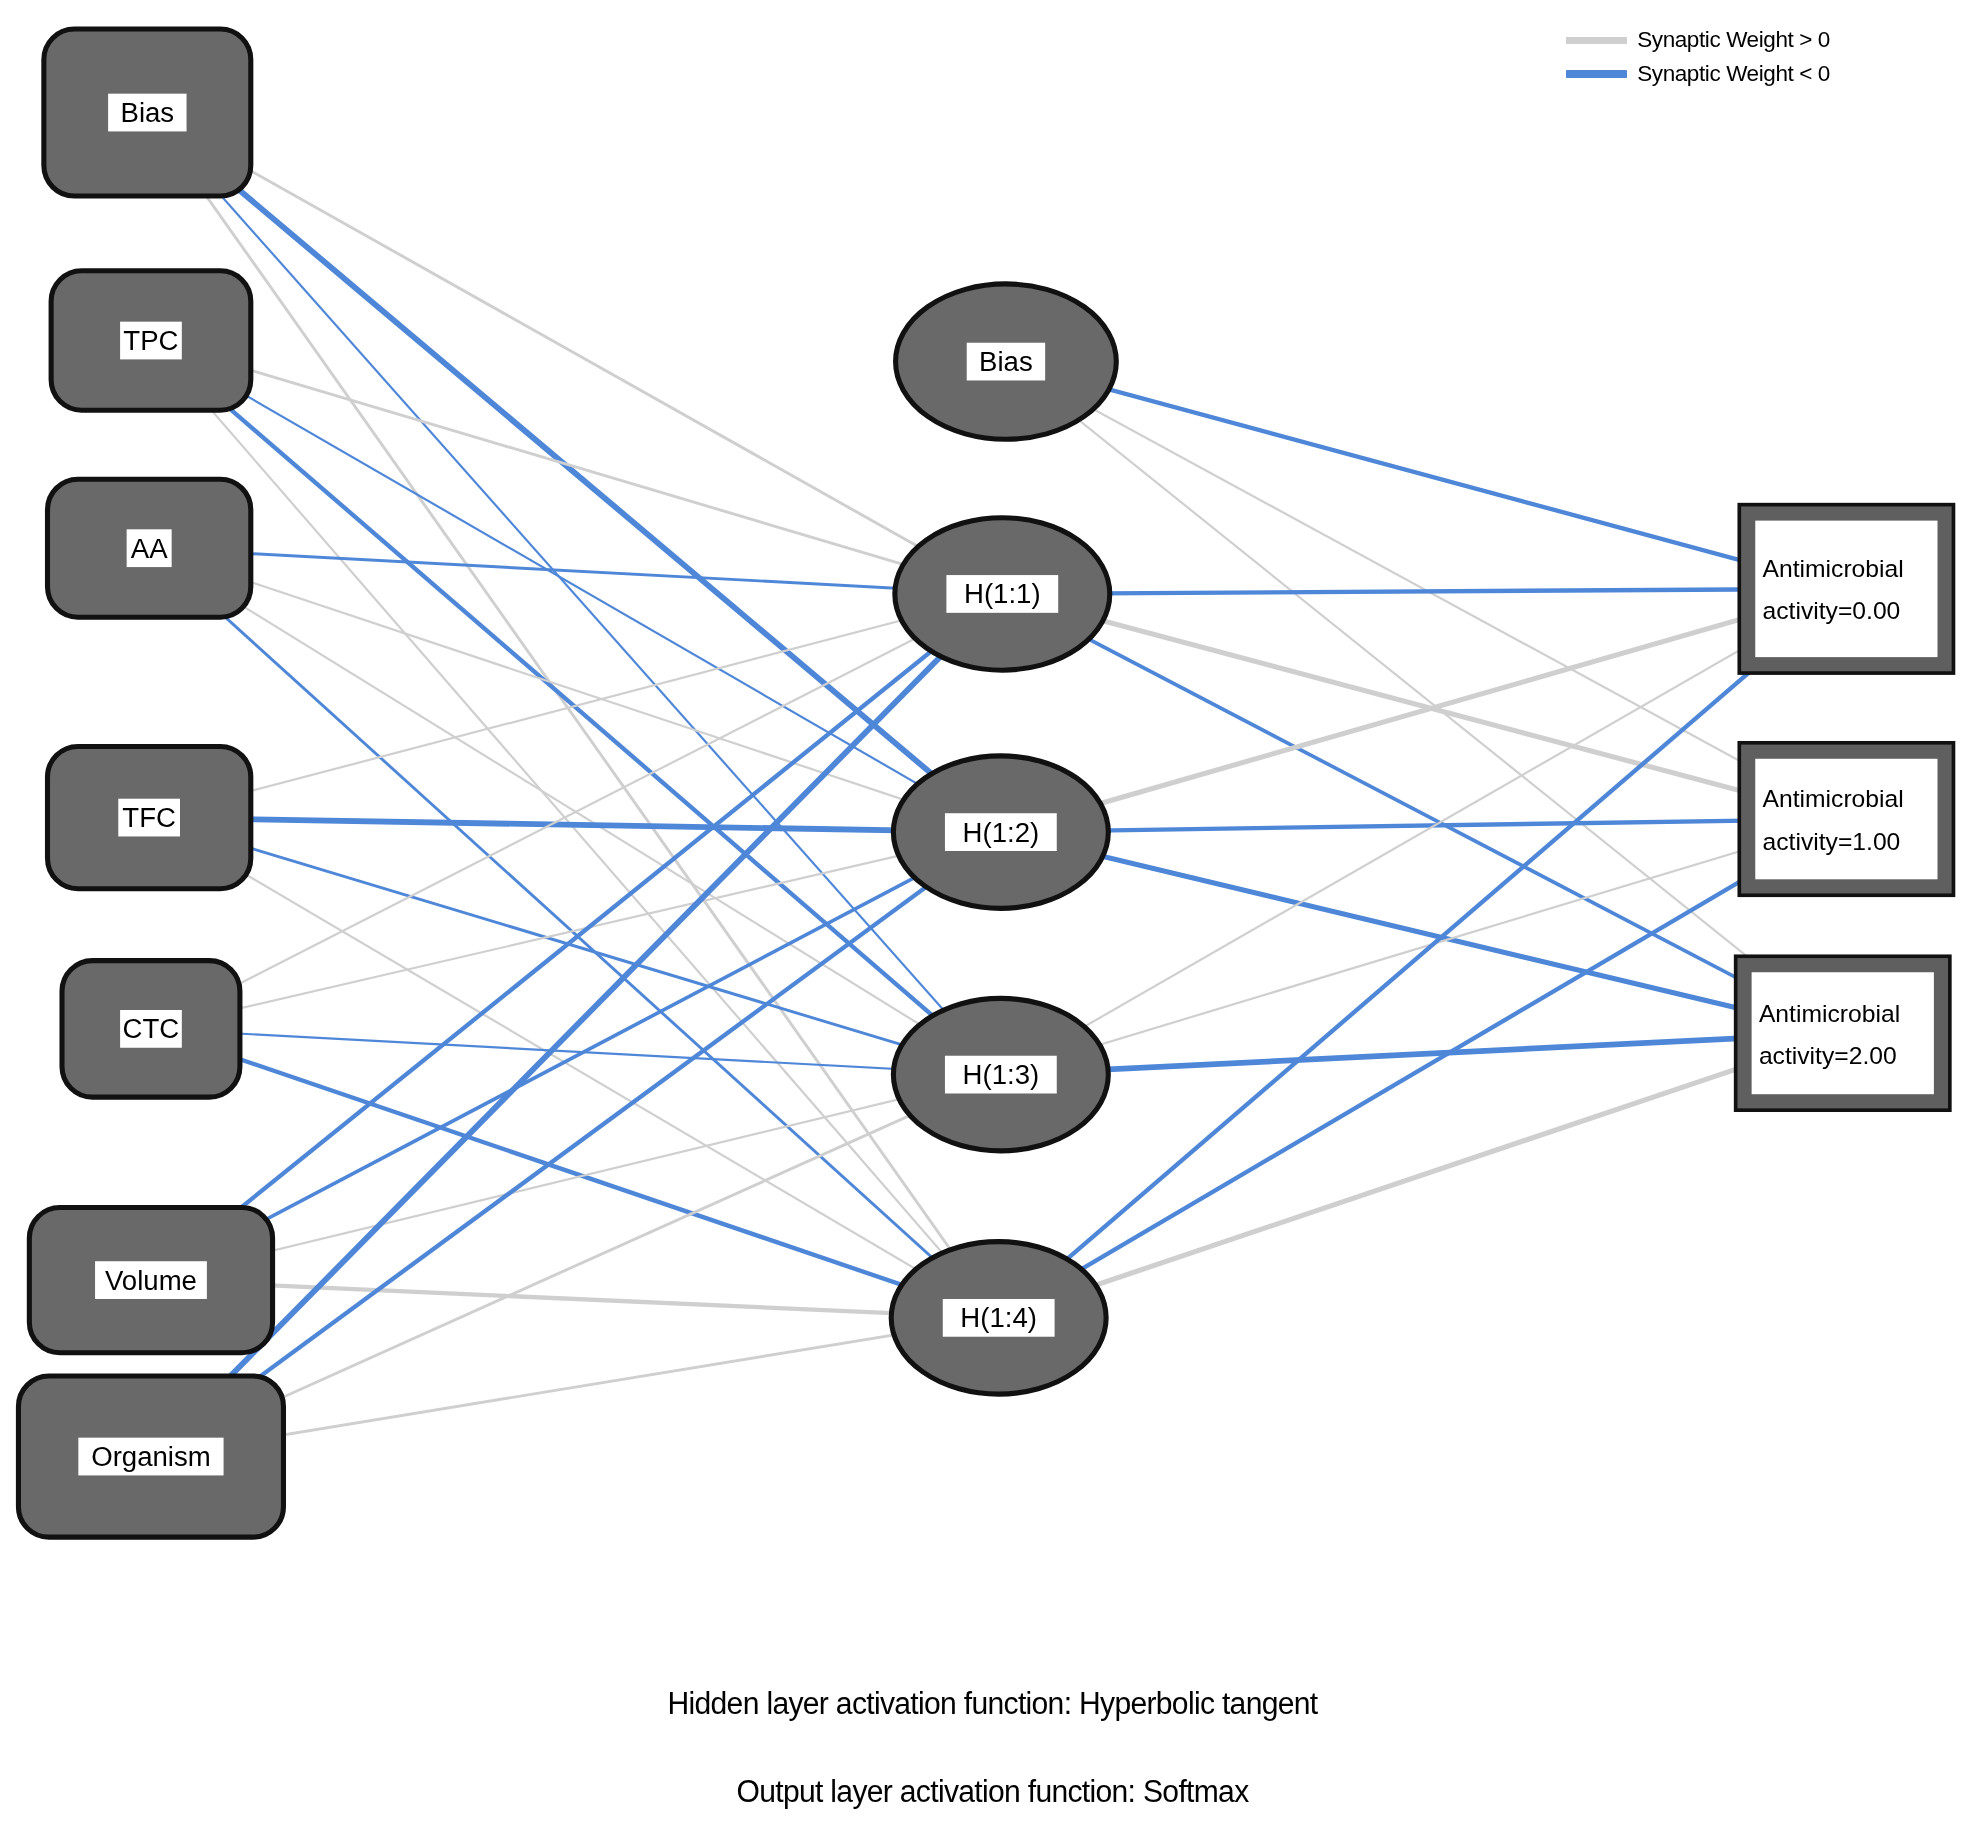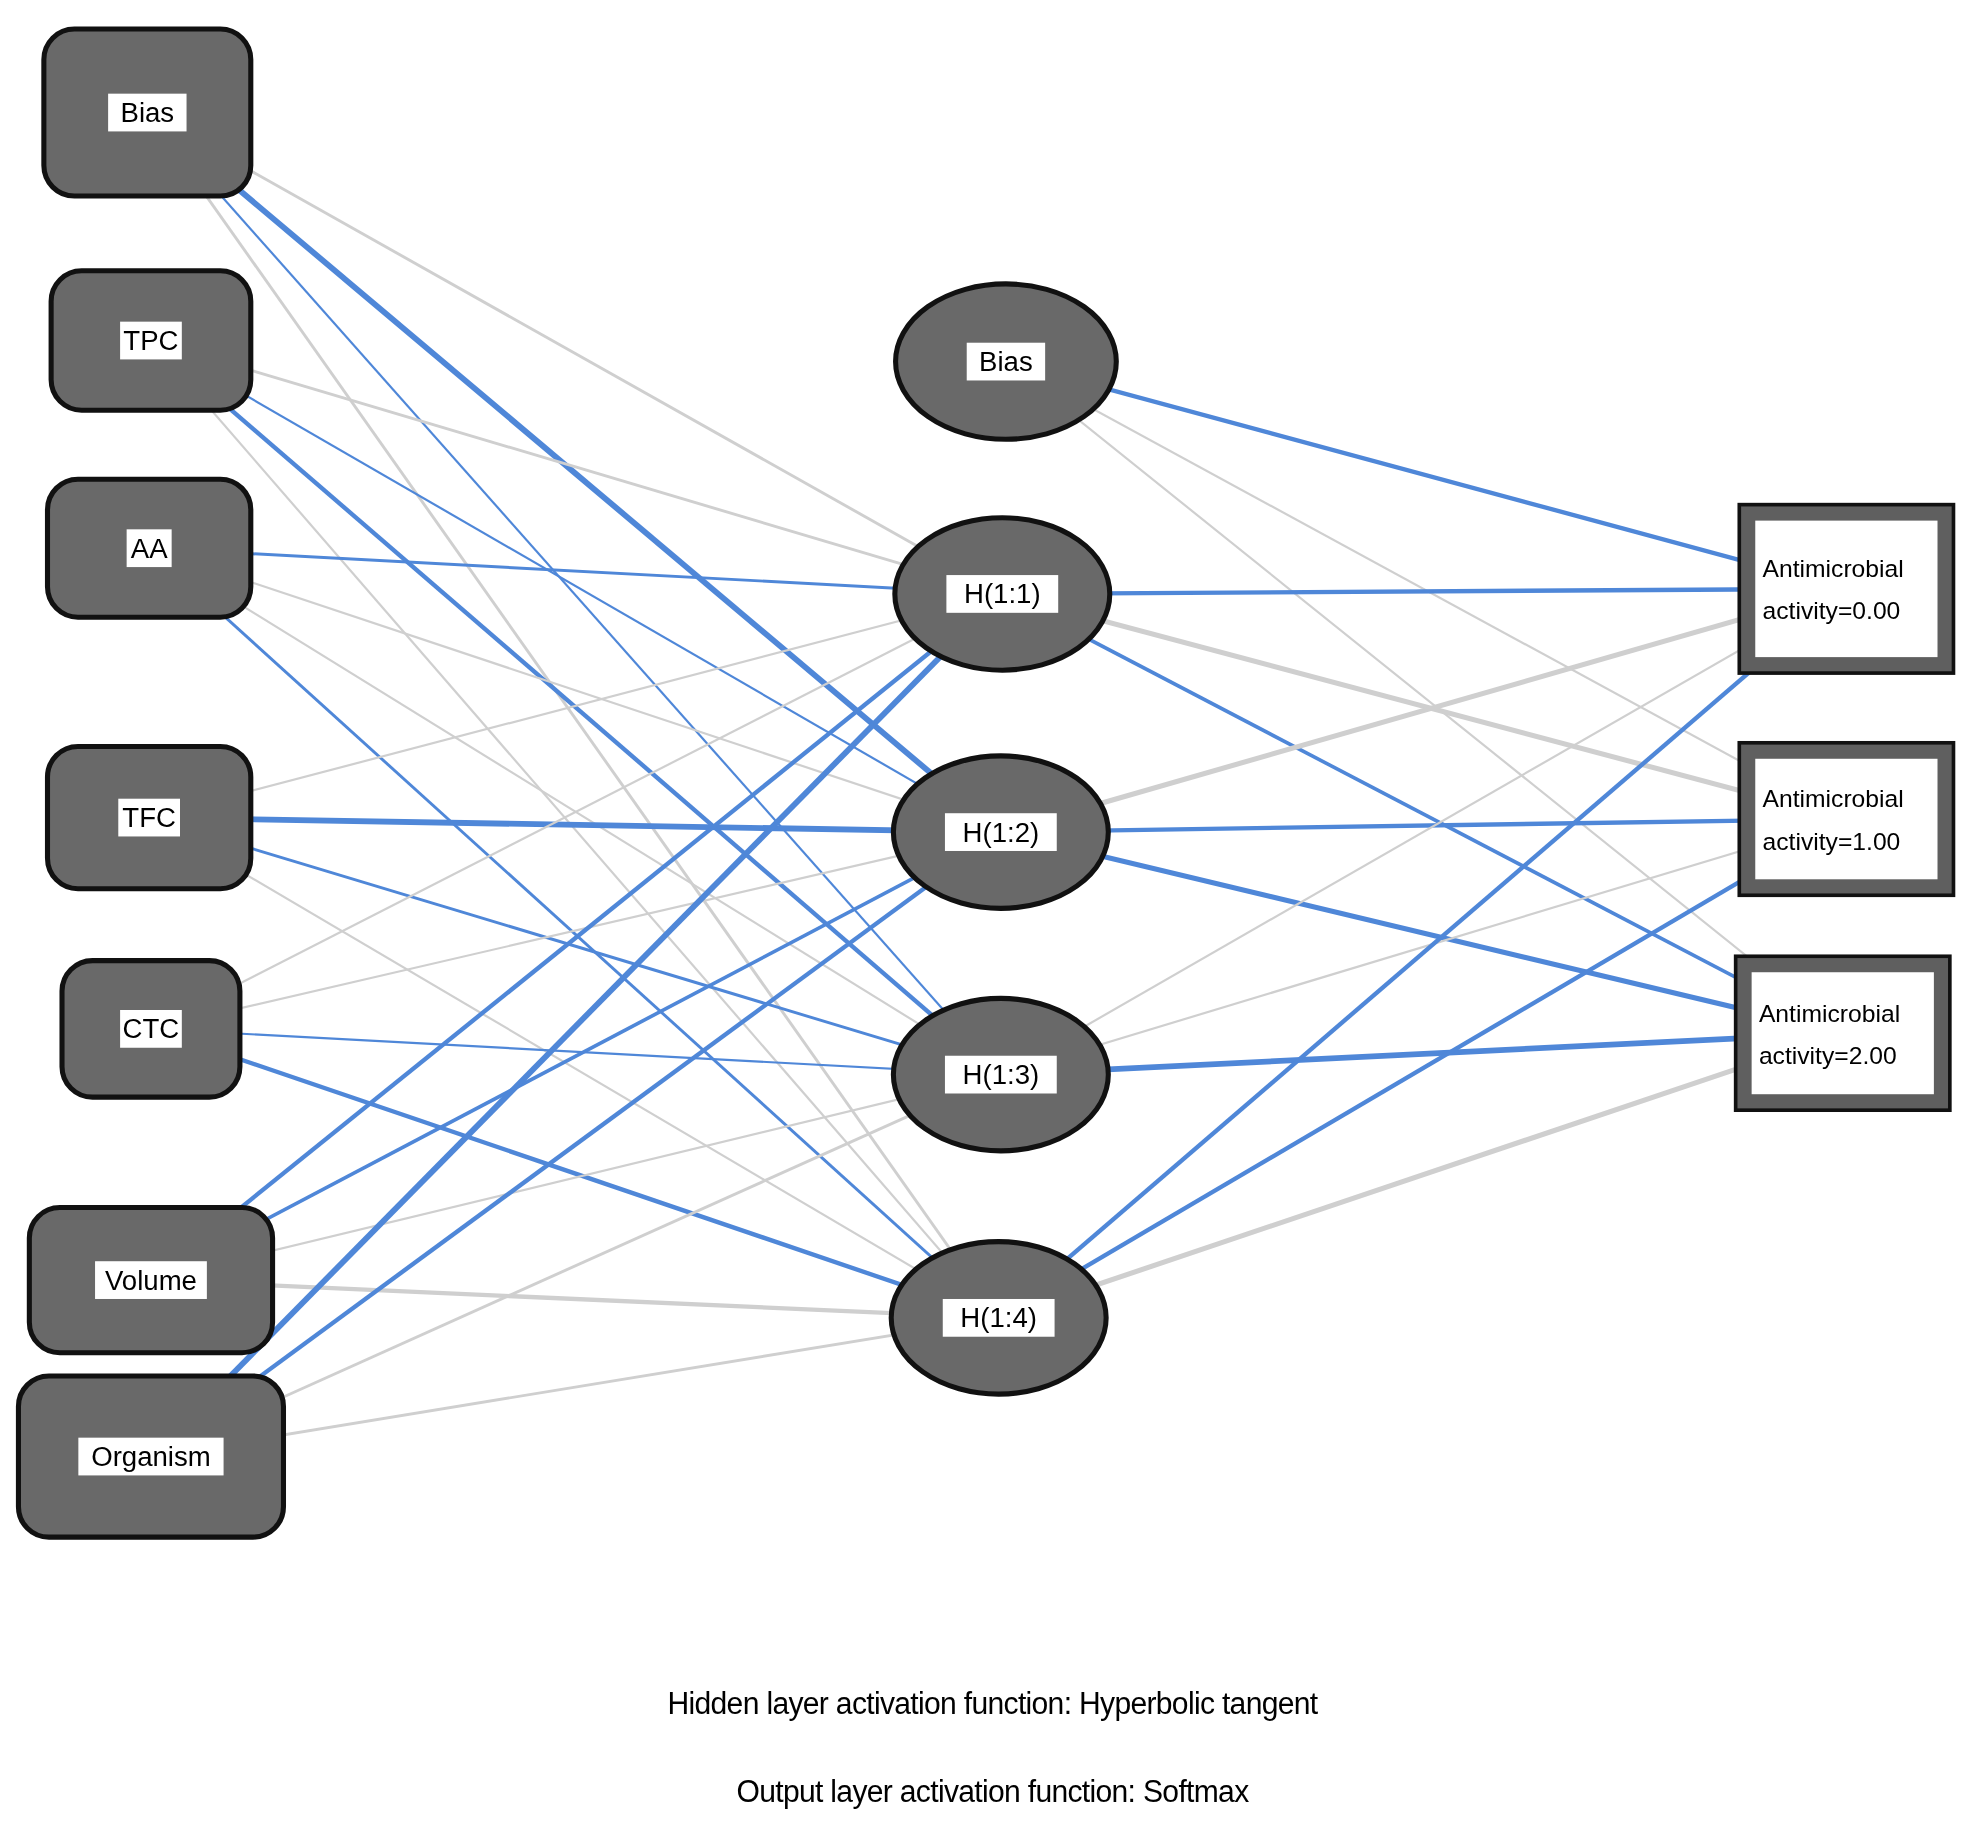--- a/index.html
+++ b/index.html
@@ -123,17 +123,27 @@
       <rect x="2395" y="1023" width="295" height="210" fill="#5f5f5f" stroke="#111111" stroke-width="5"></rect>
       <rect x="2417" y="1045" width="251" height="166" fill="#ffffff"></rect>
       <text x="2427" y="1112" font-family="&quot;Liberation Sans&quot;, sans-serif" font-size="34" fill="#000000">Antimicrobial</text>
       <text x="2427" y="1170" font-family="&quot;Liberation Sans&quot;, sans-serif" font-size="34" fill="#000000">activity=1.00</text>
       <rect x="2390" y="1317" width="295" height="212" fill="#5f5f5f" stroke="#111111" stroke-width="5"></rect>
       <rect x="2412" y="1339" width="251" height="168" fill="#ffffff"></rect>
       <text x="2422" y="1407" font-family="&quot;Liberation Sans&quot;, sans-serif" font-size="34" fill="#000000">Antimicrobial</text>
       <text x="2422" y="1465" font-family="&quot;Liberation Sans&quot;, sans-serif" font-size="34" fill="#000000">activity=2.00</text>
     </svg>
 
+  <div class="legend">
+    <div class="legend-row">
+      <span class="swatch pos" style="background: rgb(207, 207, 207);"></span>
+      <span class="legend-label">Synaptic Weight &gt; 0</span>
+    </div>
+    <div class="legend-row">
+      <span class="swatch neg" style="background: rgb(79, 135, 216);"></span>
+      <span class="legend-label">Synaptic Weight &lt; 0</span>
+    </div>
+  </div>
 
   <div class="caption cap-hidden">Hidden layer activation function: Hyperbolic tangent</div>
   <div class="caption cap-output">Output layer activation function: Softmax</div>
 </div>
 
 
 </body></html>

